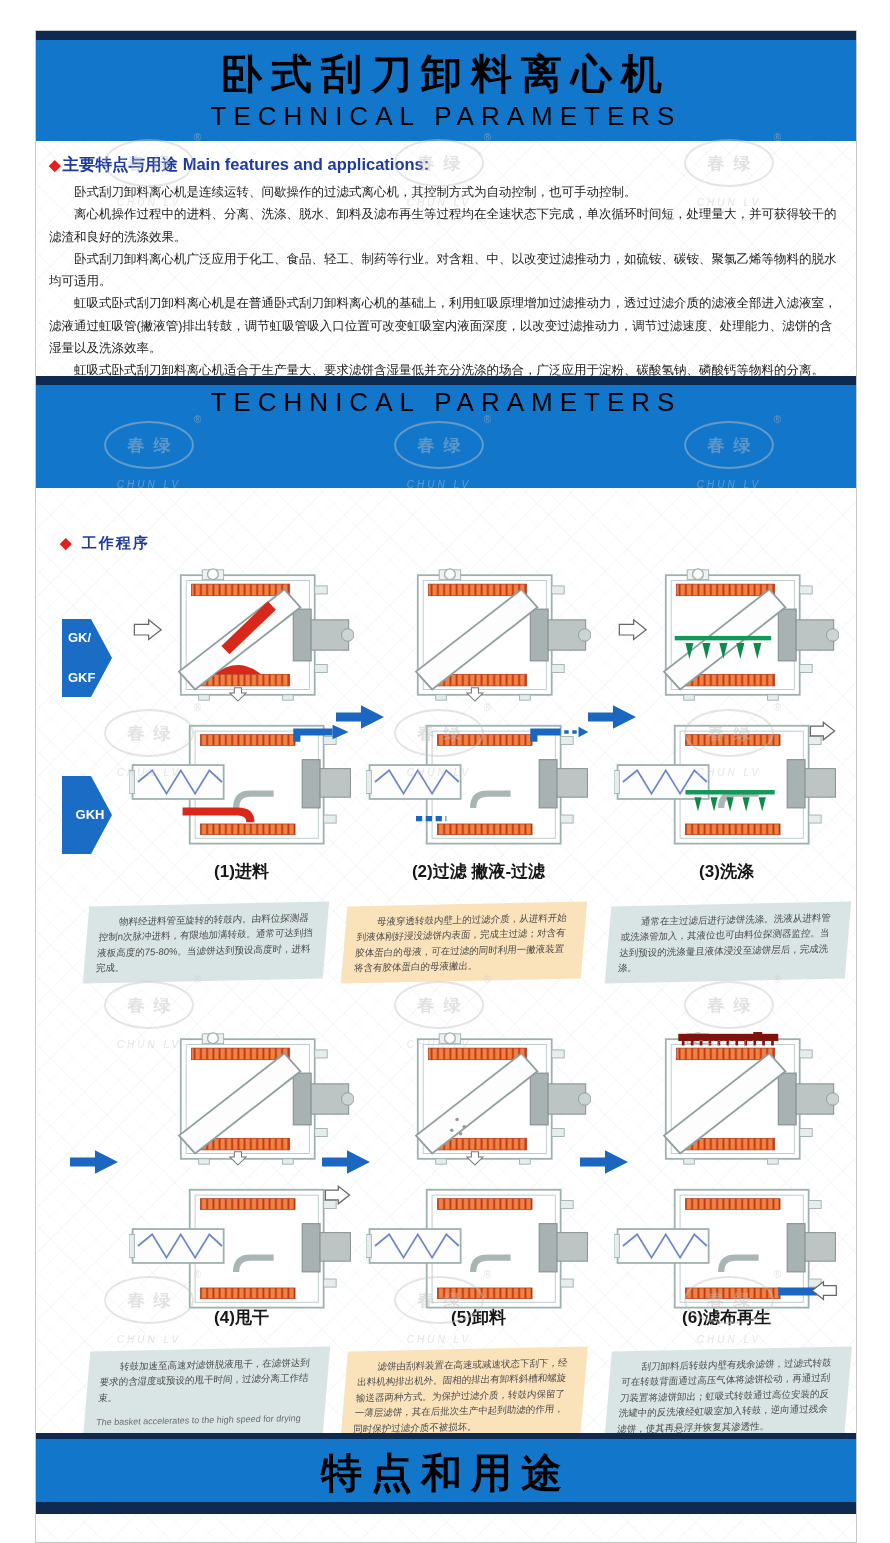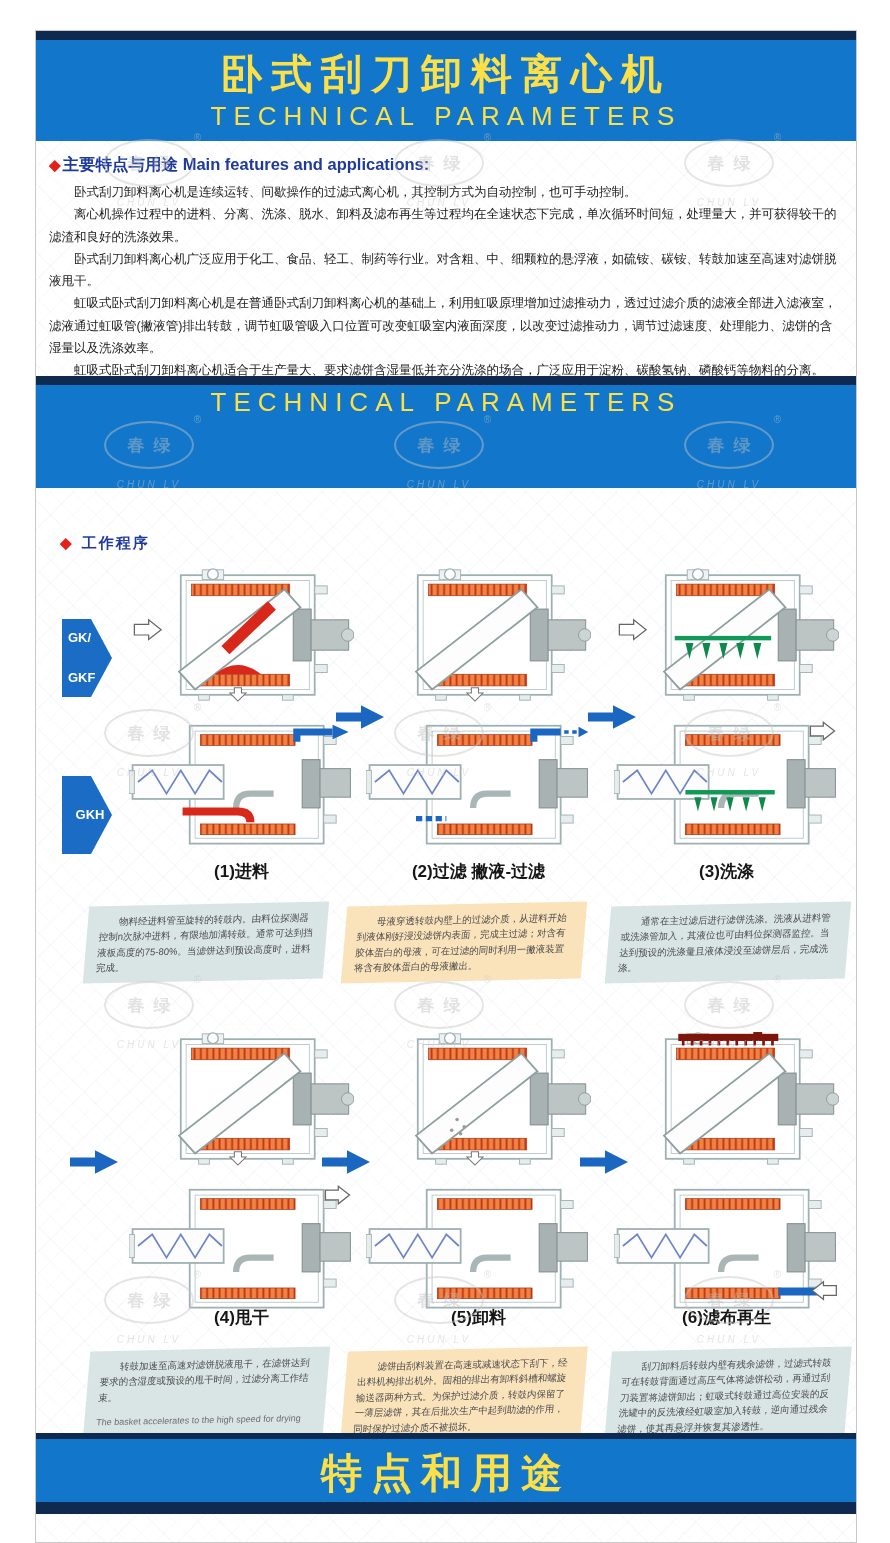--- a/index.html
+++ b/index.html
@@ -9,21 +9,21 @@
   }
   .frame{
     position:absolute;left:35px;top:30px;width:822px;height:1513px;
     box-sizing:border-box;border:1px solid #c9c9c9;
     background:
       repeating-linear-gradient(45deg, rgba(120,140,160,.05) 0 1px, transparent 1px 16px),
       repeating-linear-gradient(135deg, rgba(120,140,160,.05) 0 1px, transparent 1px 16px),
       #ffffff;
   }
   
-  .banner{position:absolute;left:0;right:0;background:#1277cb;color:#fde047;text-align:center;overflow:hidden;}
+  .banner{position:absolute;left:0;right:0;background:#1277cb;color:#000000;text-align:center;overflow:hidden;}
   .banner .navy-top{height:9px;background:#0e2a50;}
   .banner-top{top:0;height:110px;}
   .banner-mid{top:345px;height:112px;}
   .banner-bottom{top:1402px;height:81px;}
   .banner-bottom .navy-top{height:6px;}
   .banner-bottom .navy-bottom{position:absolute;left:0;right:0;bottom:0;height:12px;background:#0e2a50;}
   .banner .b-title{font-size:41px;font-weight:bold;letter-spacing:9px;margin-top:10px;line-height:1.2;}
   .banner .b-sub{font-size:26px;letter-spacing:7px;font-weight:400;margin-top:2px;}
   
   .features{position:absolute;top:110px;left:0;right:0;height:235px;box-sizing:border-box;padding:13px 18px 0 13px;}
@@ -75,21 +75,21 @@
   <div class="banner banner-top">
     <div class="navy-top"></div>
     <div class="b-title">卧式刮刀卸料离心机</div>
     <div class="b-sub">TECHNICAL PARAMETERS</div>
   </div>
 
   <div class="features">
     <h3 class="sec-h"><span class="dmd">◆</span><span>主要特点与用途 Main features and applications:</span></h3>
     <p>卧式刮刀卸料离心机是连续运转、间歇操作的过滤式离心机，其控制方式为自动控制，也可手动控制。</p>
     <p>离心机操作过程中的进料、分离、洗涤、脱水、卸料及滤布再生等过程均在全速状态下完成，单次循环时间短，处理量大，并可获得较干的滤渣和良好的洗涤效果。</p>
-    <p>卧式刮刀卸料离心机广泛应用于化工、食品、轻工、制药等行业。对含粗、中、细颗粒的悬浮液，如硫铵、碳铵、转鼓加速至高速对滤饼脱液甩干。</p>
+    <p>卧式刮刀卸料离心机广泛应用于化工、食品、轻工、制药等行业。对含粗、中、以改变过滤推动力，如硫铵、碳铵、聚氯乙烯等物料的脱水均可适用。</p>
     <p>虹吸式卧式刮刀卸料离心机是在普通卧式刮刀卸料离心机的基础上，利用虹吸原理增加过滤推动力，透过过滤介质的滤液全部进入滤液室，滤液通过虹吸管(撇液管)排出转鼓，调节虹吸管吸入口位置可改变虹吸室内液面深度，以改变过滤推动力，调节过滤速度、处理能力、滤饼的含湿量以及洗涤效率。</p>
     <p>虹吸式卧式刮刀卸料离心机适合于生产量大、要求滤饼含湿量低并充分洗涤的场合，广泛应用于淀粉、碳酸氢钠、磷酸钙等物料的分离。</p>
   </div>
 
   <div class="banner banner-mid">
     <div class="navy-top"></div>
     <div class="b-sub">TECHNICAL PARAMETERS</div>
   </div>
 
   <div class="procedure">

